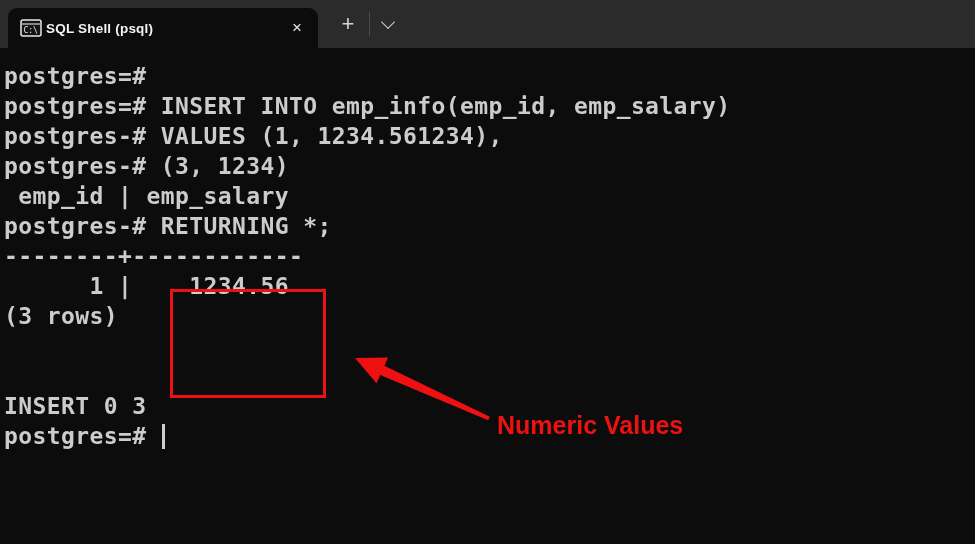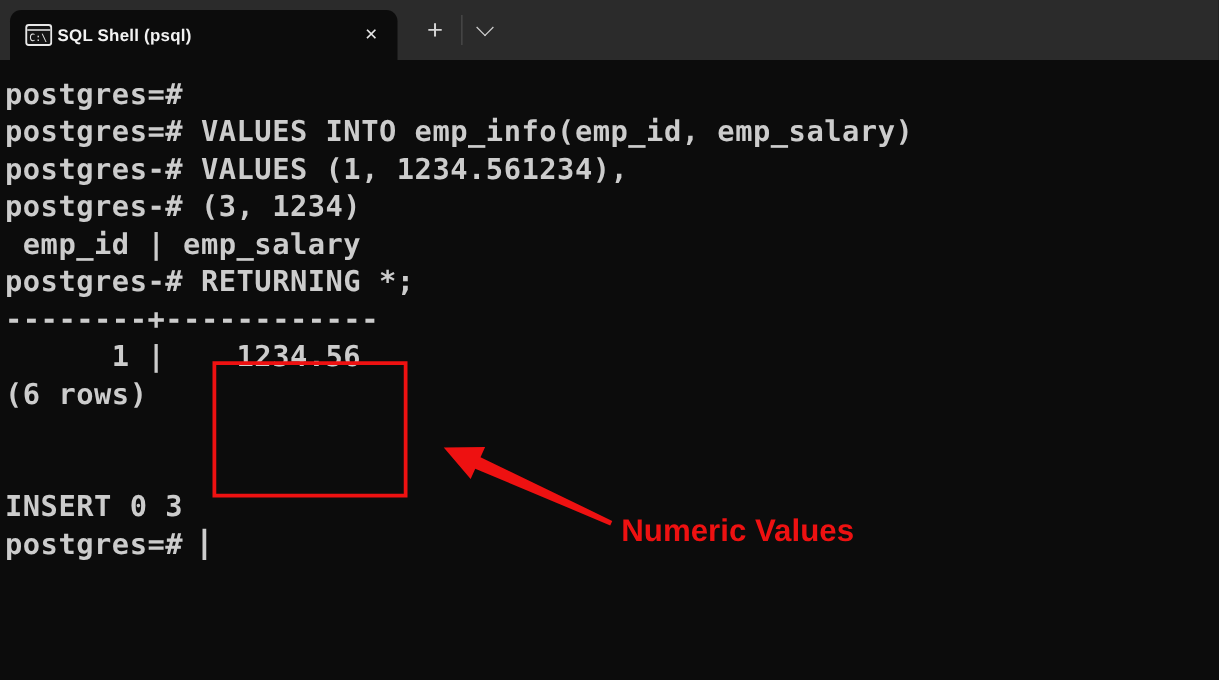--- a/index.html
+++ b/index.html
@@ -137,28 +137,28 @@
   </div>
   <div class="newtab">+</div>
   <div class="tab-sep"></div>
   <div class="dropdown">
     <span class="chev"></span>
   </div>
 </div>
 
 <div class="terminal">
     <div class="tline">postgres=#</div>
-    <div class="tline">postgres=# VALUES INTO emp_info(emp_id, emp_salary)</div>
+    <div class="tline">postgres=# INSERT INTO emp_info(emp_id, emp_salary)</div>
     <div class="tline">postgres-# VALUES (1, 1234.561234),</div>
     <div class="tline">postgres-# (3, 1234)</div>
     <div class="tline"> emp_id | emp_salary</div>
     <div class="tline">postgres-# RETURNING *;</div>
     <div class="tline">--------+------------</div>
     <div class="tline">      1 |    1234.56</div>
-    <div class="tline">(6 rows)</div>
+    <div class="tline">(3 rows)</div>
     <div class="tline"></div>
     <div class="tline"></div>
     <div class="tline">INSERT 0 3</div>
     <div class="tline">postgres=# <span class="cursor"></span></div>
   </div>
 
 <div class="red-box"></div>
 
 <svg class="arrow-svg" viewBox="0 0 975 544">
   <polygon points="355,358 388.1,357.6 384.4,365.8 489.8,416.7 488.2,420.3 380.2,375.0 376.5,383.2" fill="#ee1111"></polygon>

